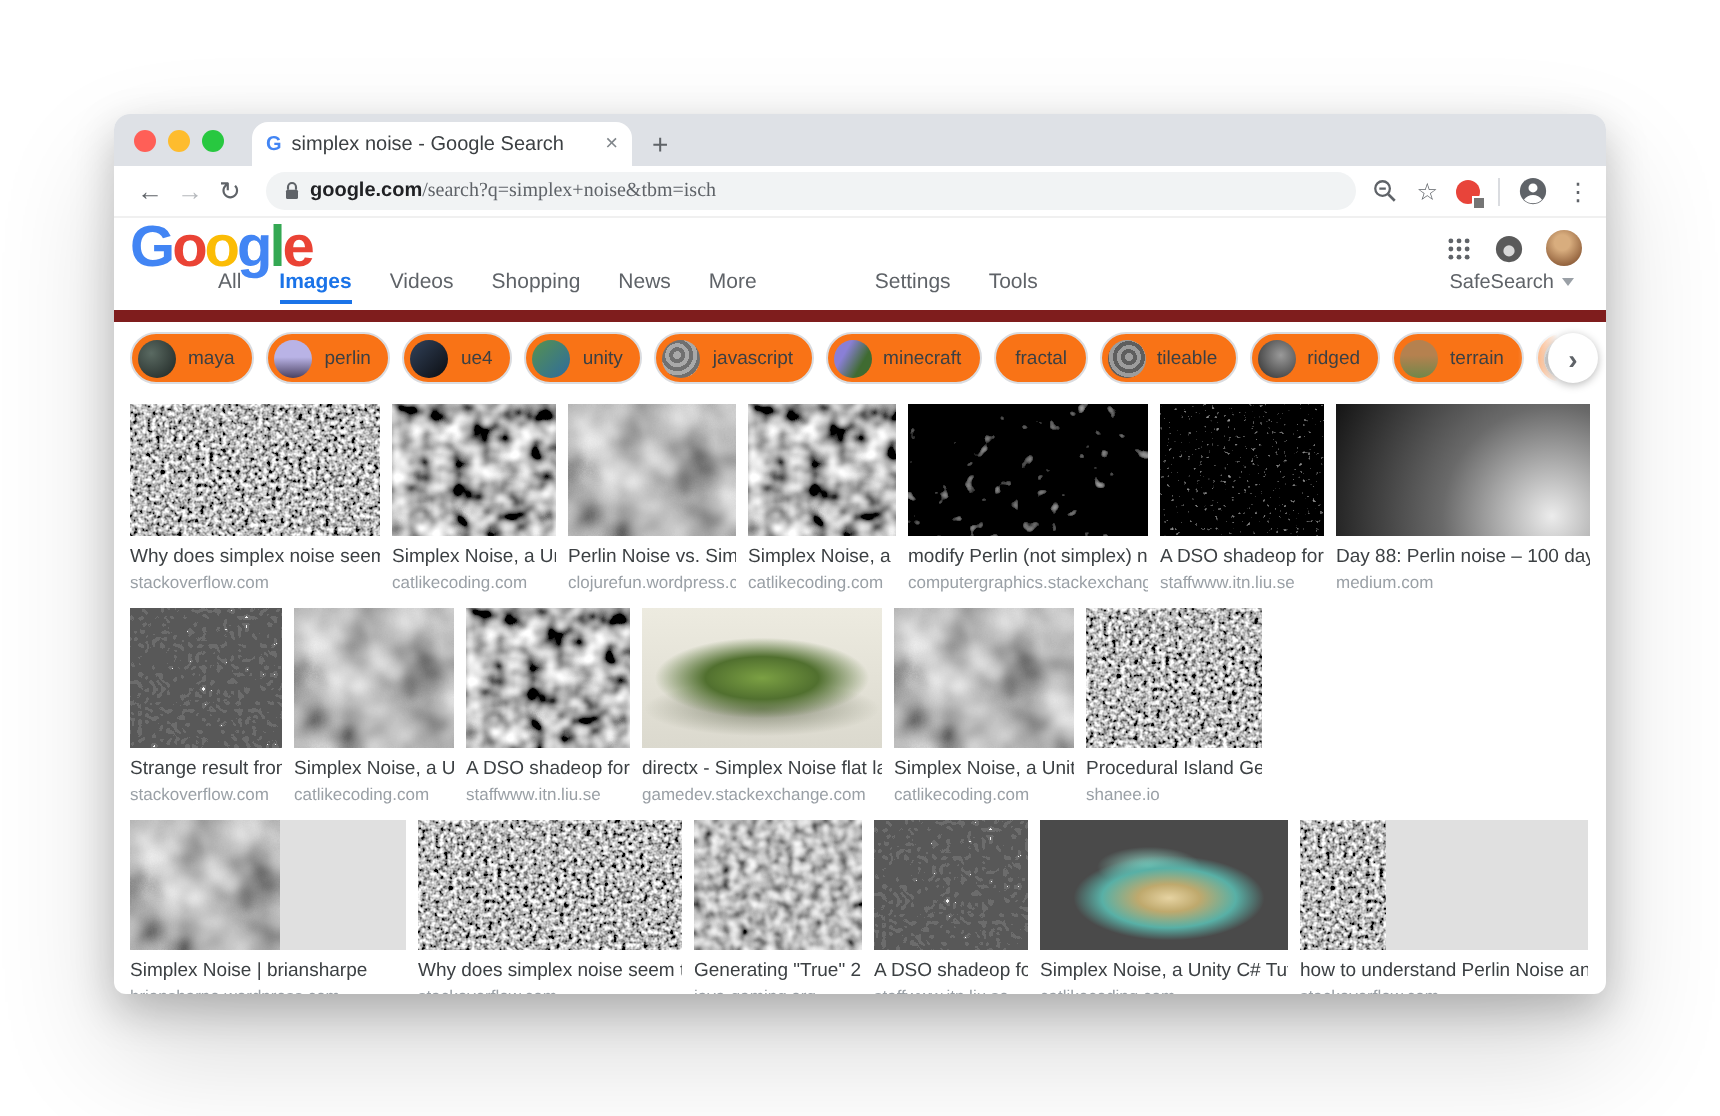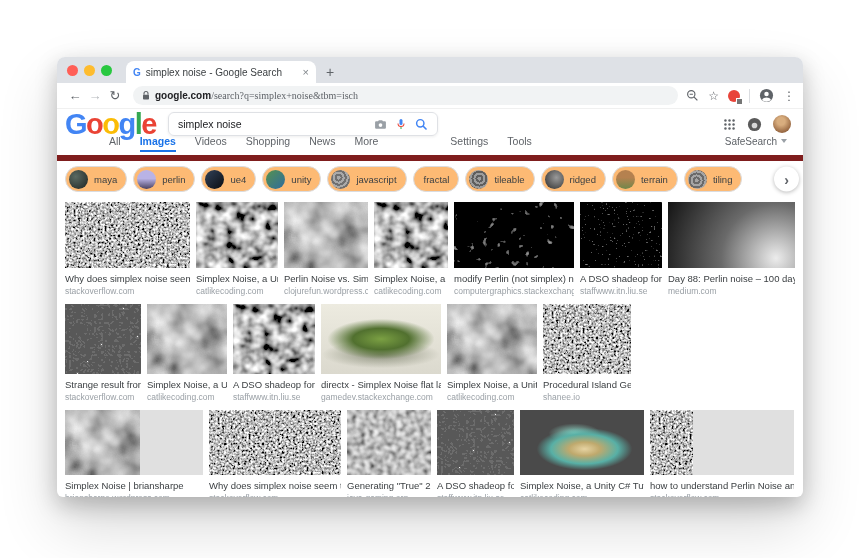--- a/index.html
+++ b/index.html
@@ -40,27 +40,27 @@
   .searchbox { width:270px; height:24px; border:1px solid #dfe1e5; border-radius:6px; display:flex; align-items:center; padding:0 9px; gap:8px; box-shadow:0 1px 3px rgba(32,33,36,.08); }
   .query { flex:1; font-size:10.5px; color:#202124; white-space:nowrap; overflow:hidden; }
   .hdr-right { margin-left:auto; display:flex; align-items:center; gap:11px; }
   .avatar { width:18px; height:18px; border-radius:50%; background:radial-gradient(circle at 45% 35%, #d8ad7e 25%, #9a6a44 70%, #6e4527); }
 
   
   .navrow { display:flex; align-items:center; height:22px; padding:0 16px 12px 52px; border-bottom:6px solid #7f1d1d; flex:0 0 auto; }
   .navtab { font-size:10.5px; color:#5f6368; margin-right:19px; height:22px; display:flex; align-items:center; }
   .navtab.active { color:#1a73e8; font-weight:bold; box-shadow:inset 0 -2px 0 #1a73e8; }
   .navtool { font-size:10.5px; color:#5f6368; margin-right:19px; }
-  .navtool:first-of-type { margin-left:53px; }
+  .navtool:first-of-type { margin-left:40px; }
   .safesearch { margin-left:auto; font-size:10px; color:#5f6368; display:flex; align-items:center; }
   .caret { display:inline-block; border-left:3px solid transparent; border-right:3px solid transparent; border-top:4px solid #9aa0a6; margin-left:4px; }
 
   
   .chipsrow { display:flex; align-items:center; gap:6px; padding:0 8px; height:36px; position:relative; overflow:hidden; flex:0 0 auto; }
-  .chip { display:flex; align-items:center; height:26px; border:1px solid #dadce0; border-radius:13px; background:#fdba74; padding-right:9px; flex:0 0 auto; }
+  .chip { display:flex; align-items:center; height:26px; border:1px solid #dadce0; border-radius:13px; background:#f97316; padding-right:9px; flex:0 0 auto; }
   .chip-img { width:19px; height:19px; border-radius:50%; margin:0 6px 0 3px; background:#bbb; flex:0 0 auto; }
   .chip.noimg { padding-left:10px; }
   .chip-label { font-size:9.5px; color:#3c4043; white-space:nowrap; }
   .chips-fade { position:absolute; right:0; top:0; bottom:0; width:44px; background:linear-gradient(to left, #fff 55%, rgba(255,255,255,0)); }
   .chips-more { position:absolute; right:4px; top:50%; transform:translateY(-50%); width:25px; height:25px; border-radius:50%;
     background:#fff; box-shadow:0 1px 4px rgba(0,0,0,.28); display:flex; align-items:center; justify-content:center;
     color:#5f6368; font-size:14px; font-weight:bold; }
 
   
   .results { padding:5px 8px 0; flex:1; }
@@ -221,36 +221,20 @@
         <circle cx="12" cy="12" r="10.5" fill="#5f6368"></circle>
         <circle cx="12" cy="9.5" r="3.6" fill="#fff"></circle>
         <path d="M4.8 19a8.6 8.6 0 0 1 14.4 0 10.5 10.5 0 0 1-14.4 0z" fill="#fff"></path>
       </svg>
       <span class="dots">⋮</span>
     </span>
   </div>
 
   <div class="gheader">
     <span class="glogo" id="glogo"><span style="color: rgb(66, 133, 244);">G</span><span style="color: rgb(234, 67, 53);">o</span><span style="color: rgb(251, 188, 5);">o</span><span style="color: rgb(66, 133, 244);">g</span><span style="color: rgb(52, 168, 83);">l</span><span style="color: rgb(234, 67, 53);">e</span></span>
-    <div class="searchbox">
-      <span class="query">simplex noise</span>
-      <svg viewBox="0 0 24 24" width="13" height="13" fill="#9aa0a6">
-        <path d="M9 4L7.5 6H4a2 2 0 0 0-2 2v10a2 2 0 0 0 2 2h16a2 2 0 0 0 2-2V8a2 2 0 0 0-2-2h-3.5L15 4H9z"></path>
-        <circle cx="12" cy="13" r="3.4" fill="#fff"></circle>
-      </svg>
-      <svg viewBox="0 0 24 24" width="12" height="12">
-        <path fill="#4285F4" d="M12 2a3 3 0 0 1 3 3v6a3 3 0 0 1-6 0V5a3 3 0 0 1 3-3z"></path>
-        <path fill="#EA4335" d="M5 11a7 7 0 0 0 14 0h-2a5 5 0 0 1-10 0H5z"></path>
-        <rect x="11" y="18" width="2" height="4" fill="#34A853"></rect>
-      </svg>
-      <svg viewBox="0 0 16 16" width="13" height="13">
-        <circle cx="6.5" cy="6.5" r="4.5" fill="none" stroke="#4285F4" stroke-width="1.8"></circle>
-        <line x1="10" y1="10" x2="14.2" y2="14.2" stroke="#4285F4" stroke-width="1.8"></line>
-      </svg>
-    </div>
     <span class="hdr-right">
       <svg viewBox="0 0 16 16" width="13" height="13" fill="#5f6368">
         <circle cx="3" cy="3" r="1.5"></circle>
           <circle cx="8" cy="3" r="1.5"></circle>
           <circle cx="13" cy="3" r="1.5"></circle>
         <circle cx="3" cy="8" r="1.5"></circle>
           <circle cx="8" cy="8" r="1.5"></circle>
           <circle cx="13" cy="8" r="1.5"></circle>
         <circle cx="3" cy="13" r="1.5"></circle>
           <circle cx="8" cy="13" r="1.5"></circle>
@@ -298,20 +282,24 @@
     <span class="chip-label">ue4</span>
   </span>
         <span class="chip">
     <span class="chip-img" style="background: linear-gradient(135deg, rgb(86, 146, 79), rgb(46, 107, 158));"></span>
     <span class="chip-label">unity</span>
   </span>
         <span class="chip">
     <span class="chip-img" style="background: repeating-radial-gradient(circle at 40% 40%, rgb(169, 169, 169) 0px, rgb(169, 169, 169) 2px, rgb(112, 112, 112) 2px, rgb(112, 112, 112) 4px);"></span>
     <span class="chip-label">javascript</span>
   </span>
+        <span class="chip">
+    <span class="chip-img" style="background: linear-gradient(120deg, rgb(138, 127, 214) 30%, rgb(63, 107, 49) 70%);"></span>
+    <span class="chip-label">minecraft</span>
+  </span>
         <span class="chip noimg">
 
     <span class="chip-label">fractal</span>
   </span>
         <span class="chip">
     <span class="chip-img" style="background: repeating-radial-gradient(circle at 55% 45%, rgb(156, 156, 156) 0px, rgb(156, 156, 156) 2px, rgb(94, 94, 94) 2px, rgb(94, 94, 94) 4px);"></span>
     <span class="chip-label">tileable</span>
   </span>
         <span class="chip">
     <span class="chip-img" style="background: radial-gradient(circle at 60% 40%, rgb(154, 154, 154), rgb(42, 42, 42));"></span>

